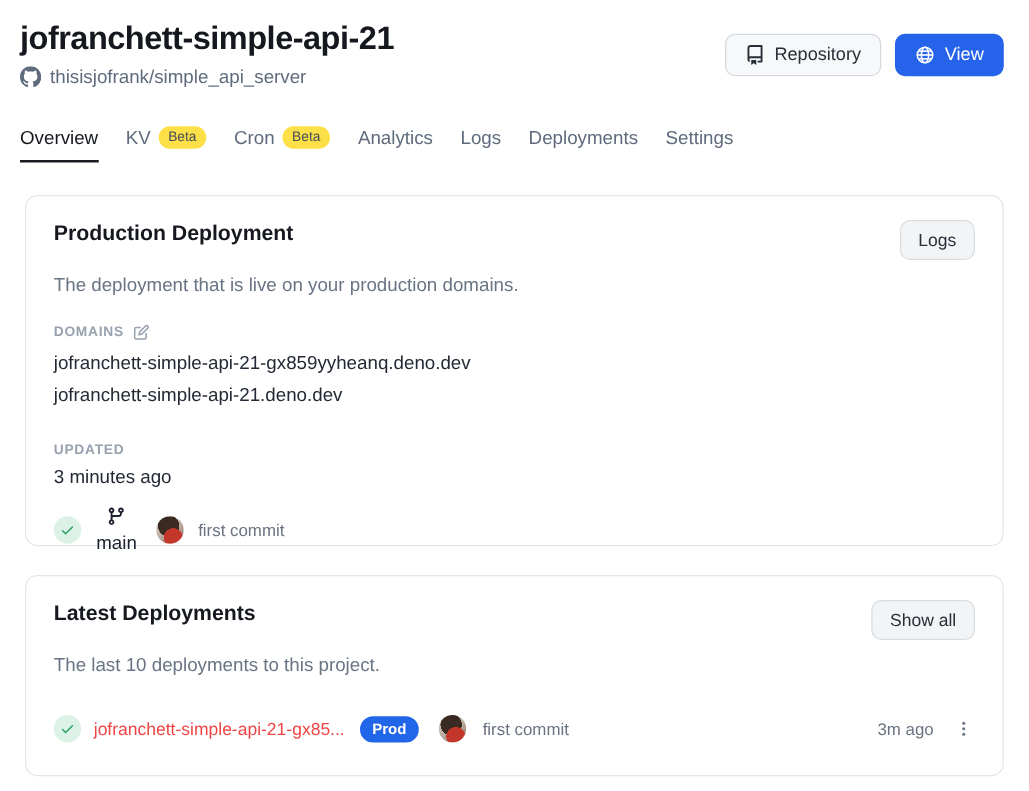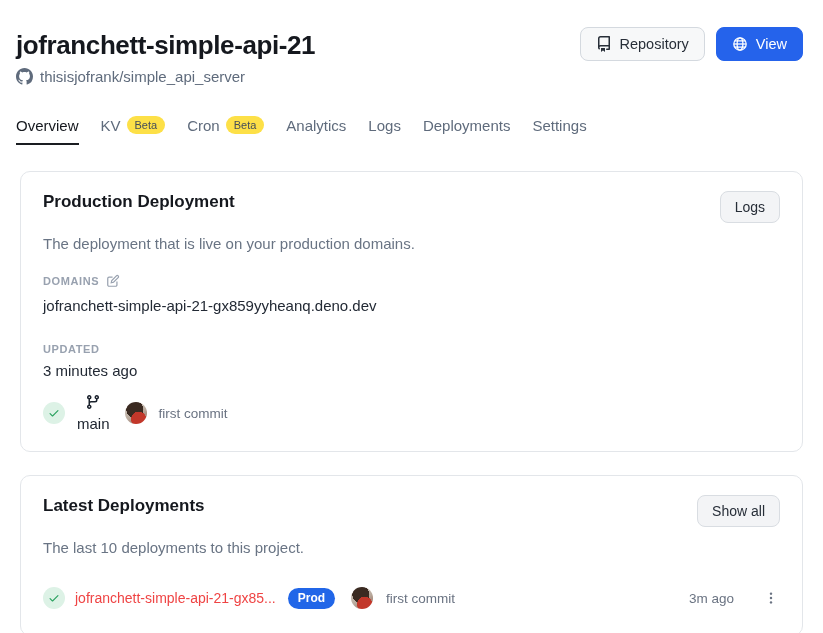--- a/index.html
+++ b/index.html
@@ -10,21 +10,20 @@
     color: #1b2026;
     overflow: hidden;
   }
   .page { padding: 14px 20px 0 16px; width: 823px; }
 
   
   .header { display: flex; justify-content: space-between; align-items: flex-start; }
   .page-title {
     font-size: 26px; font-weight: 700; letter-spacing: -0.4px; color: #15181e;
     line-height: 32px;
-    margin-top: 15px;
   }
   .repo-row {
     margin-top: 7px; display: flex; align-items: center; gap: 7px;
     color: #5f6b7c; font-size: 15px; cursor: pointer;
   }
   .repo-row svg { flex: 0 0 auto; }
   .header-actions { display: flex; gap: 11px; margin-top: 13px; }
 
   .btn {
     display: inline-flex; align-items: center; gap: 8px;
@@ -95,21 +94,21 @@
   }
   .commit-msg { font-size: 13.5px; color: #6a7382; margin-left: 3px; }
 
   
   .deploy-row { margin-top: 29px; display: flex; align-items: center; gap: 10px; }
   .deploy-name { font-size: 14px; color: #ef4444; cursor: pointer; }
   .prod-badge {
     background: #2166e8; color: #ffffff; font-size: 12px; font-weight: 700;
     padding: 3px 10px 4px; border-radius: 20px; line-height: 14px; margin-left: 2px;
   }
-  .deploy-right { margin-left: auto; display: flex; align-items: center; gap: 28px; }
+  .deploy-right { margin-left: auto; display: flex; align-items: center; gap: 15px; }
   .deploy-time { font-size: 13.5px; color: #6a7382; }
   .kebab { cursor: pointer; display: inline-flex; padding: 2px; }
 </style>
 </head>
 <body>
 
 <div class="page">
 
   <div class="header">
     <div>
@@ -188,20 +187,21 @@
       <span>DOMAINS</span>
       <span class="edit">
         <svg width="14" height="14" viewBox="0 0 16 16" fill="none" stroke="#98a1af" stroke-width="1.4">
             <path d="M12.5 8.5v4a1.5 1.5 0 0 1-1.5 1.5H3.5A1.5 1.5 0 0 1 2 12.5V5a1.5 1.5 0 0 1 1.5-1.5h4"></path>
             <path d="M13.9 2.1a1.4 1.4 0 0 1 0 2L8.6 9.4 6 10l.6-2.6 5.3-5.3a1.4 1.4 0 0 1 2 0Z"></path>
           </svg>
       </span>
     </div>
     <div class="domain-list">
       <div class="domain">jofranchett-simple-api-21-gx859yyheanq.deno.dev</div>
+      <div class="domain">jofranchett-simple-api-21.deno.dev</div>
     </div>
 
     <div class="section-label" style="margin-top:24px">
       <span>UPDATED</span>
     </div>
     <div class="updated-value">3 minutes ago</div>
 
     <div class="status-row">
       <span class="check-circle">
         <svg width="12" height="12" viewBox="0 0 16 16" fill="#27a05d">

